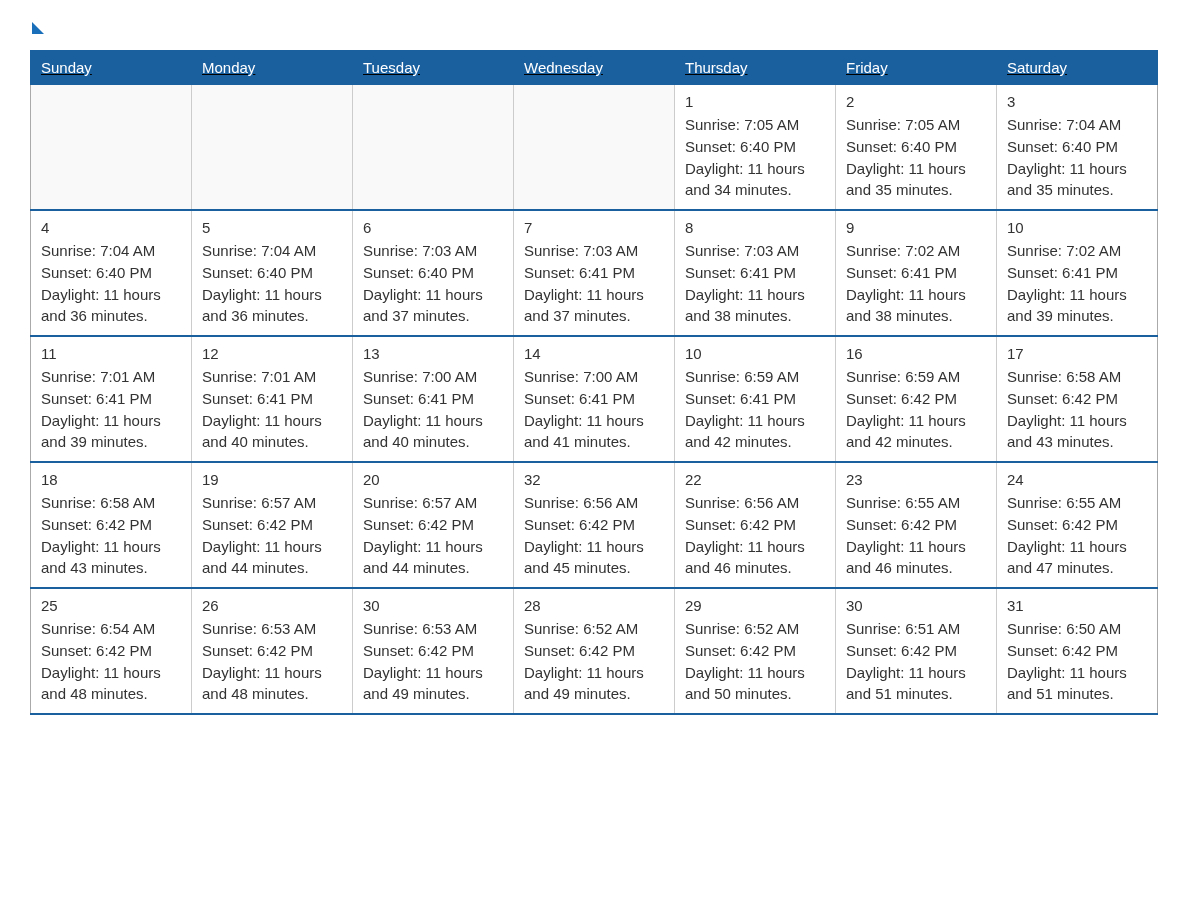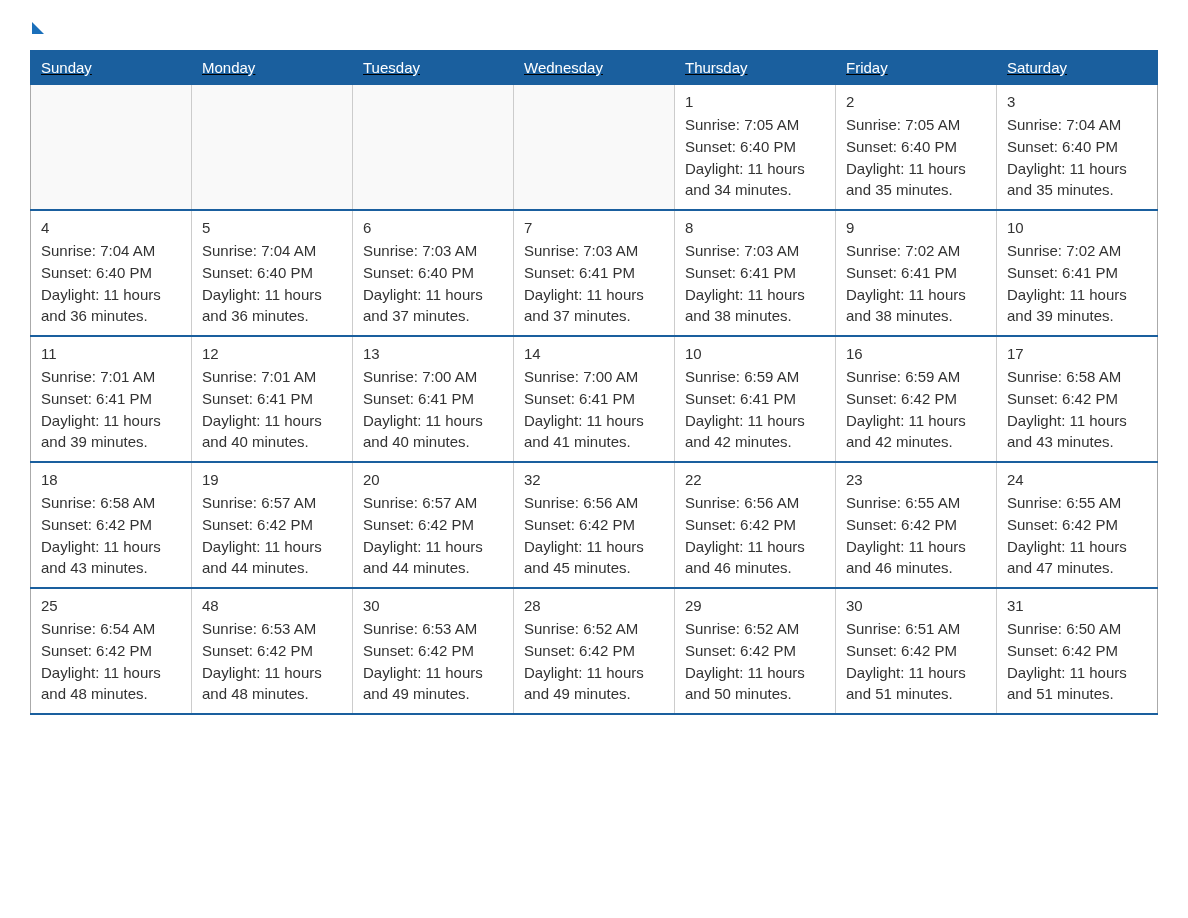--- a/index.html
+++ b/index.html
@@ -249,21 +249,21 @@
           <span class="day-number">24</span>
           <div class="day-info">Sunrise: 6:55 AM<br>Sunset: 6:42 PM<br>Daylight: 11 hours<br>and 47 minutes.</div>
         </td>
       </tr>
       <tr>
         <td>
           <span class="day-number">25</span>
           <div class="day-info">Sunrise: 6:54 AM<br>Sunset: 6:42 PM<br>Daylight: 11 hours<br>and 48 minutes.</div>
         </td>
         <td>
-          <span class="day-number">48</span>
+          <span class="day-number">26</span>
           <div class="day-info">Sunrise: 6:53 AM<br>Sunset: 6:42 PM<br>Daylight: 11 hours<br>and 48 minutes.</div>
         </td>
         <td>
           <span class="day-number">30</span>
           <div class="day-info">Sunrise: 6:53 AM<br>Sunset: 6:42 PM<br>Daylight: 11 hours<br>and 49 minutes.</div>
         </td>
         <td>
           <span class="day-number">28</span>
           <div class="day-info">Sunrise: 6:52 AM<br>Sunset: 6:42 PM<br>Daylight: 11 hours<br>and 49 minutes.</div>
         </td>

